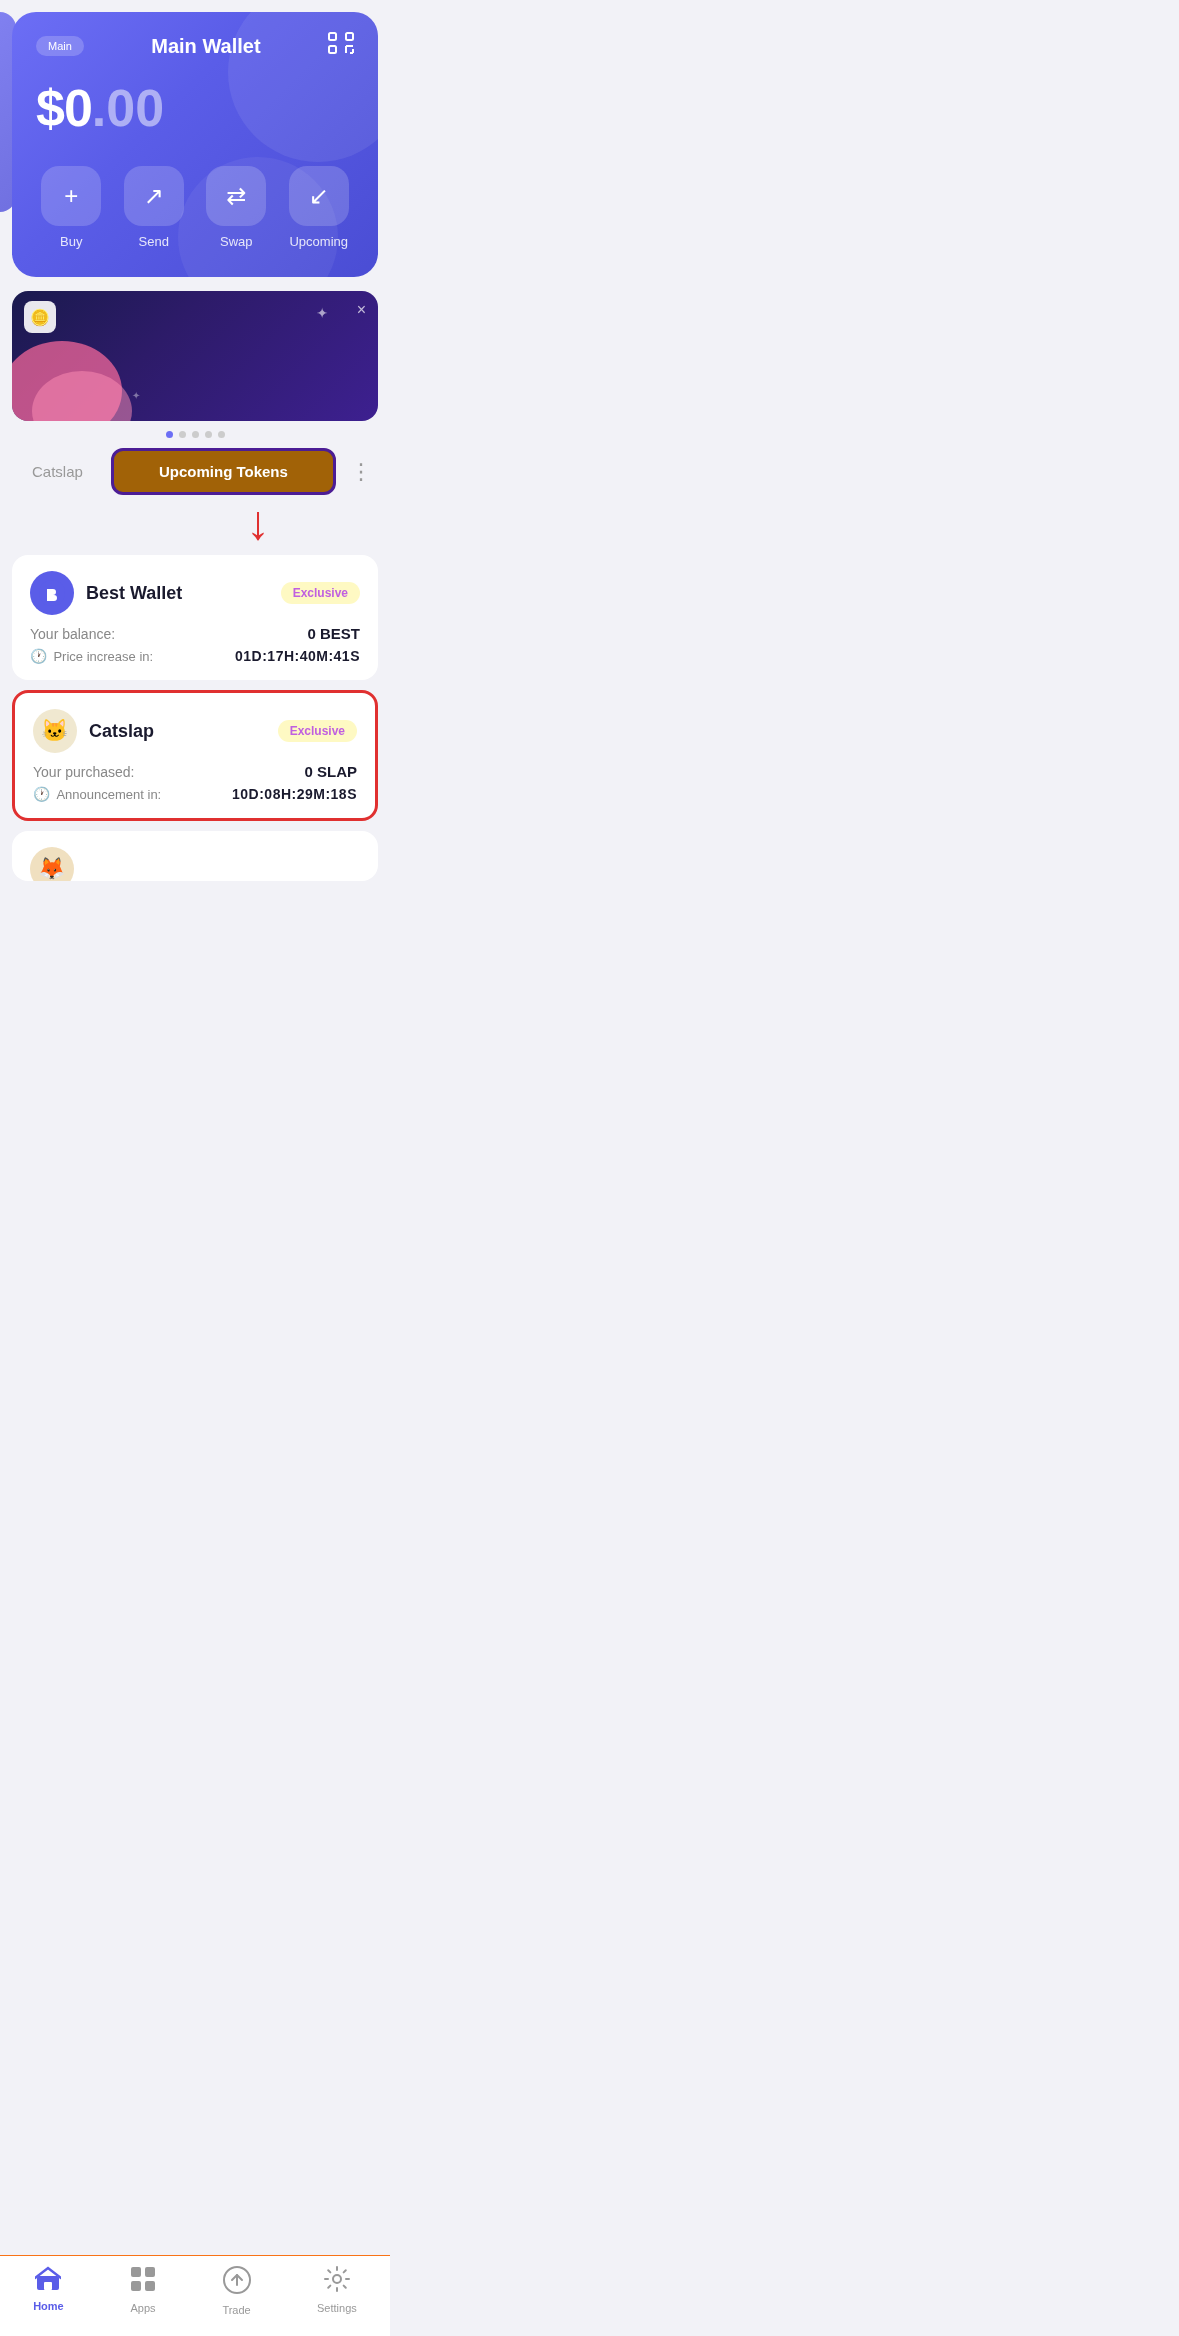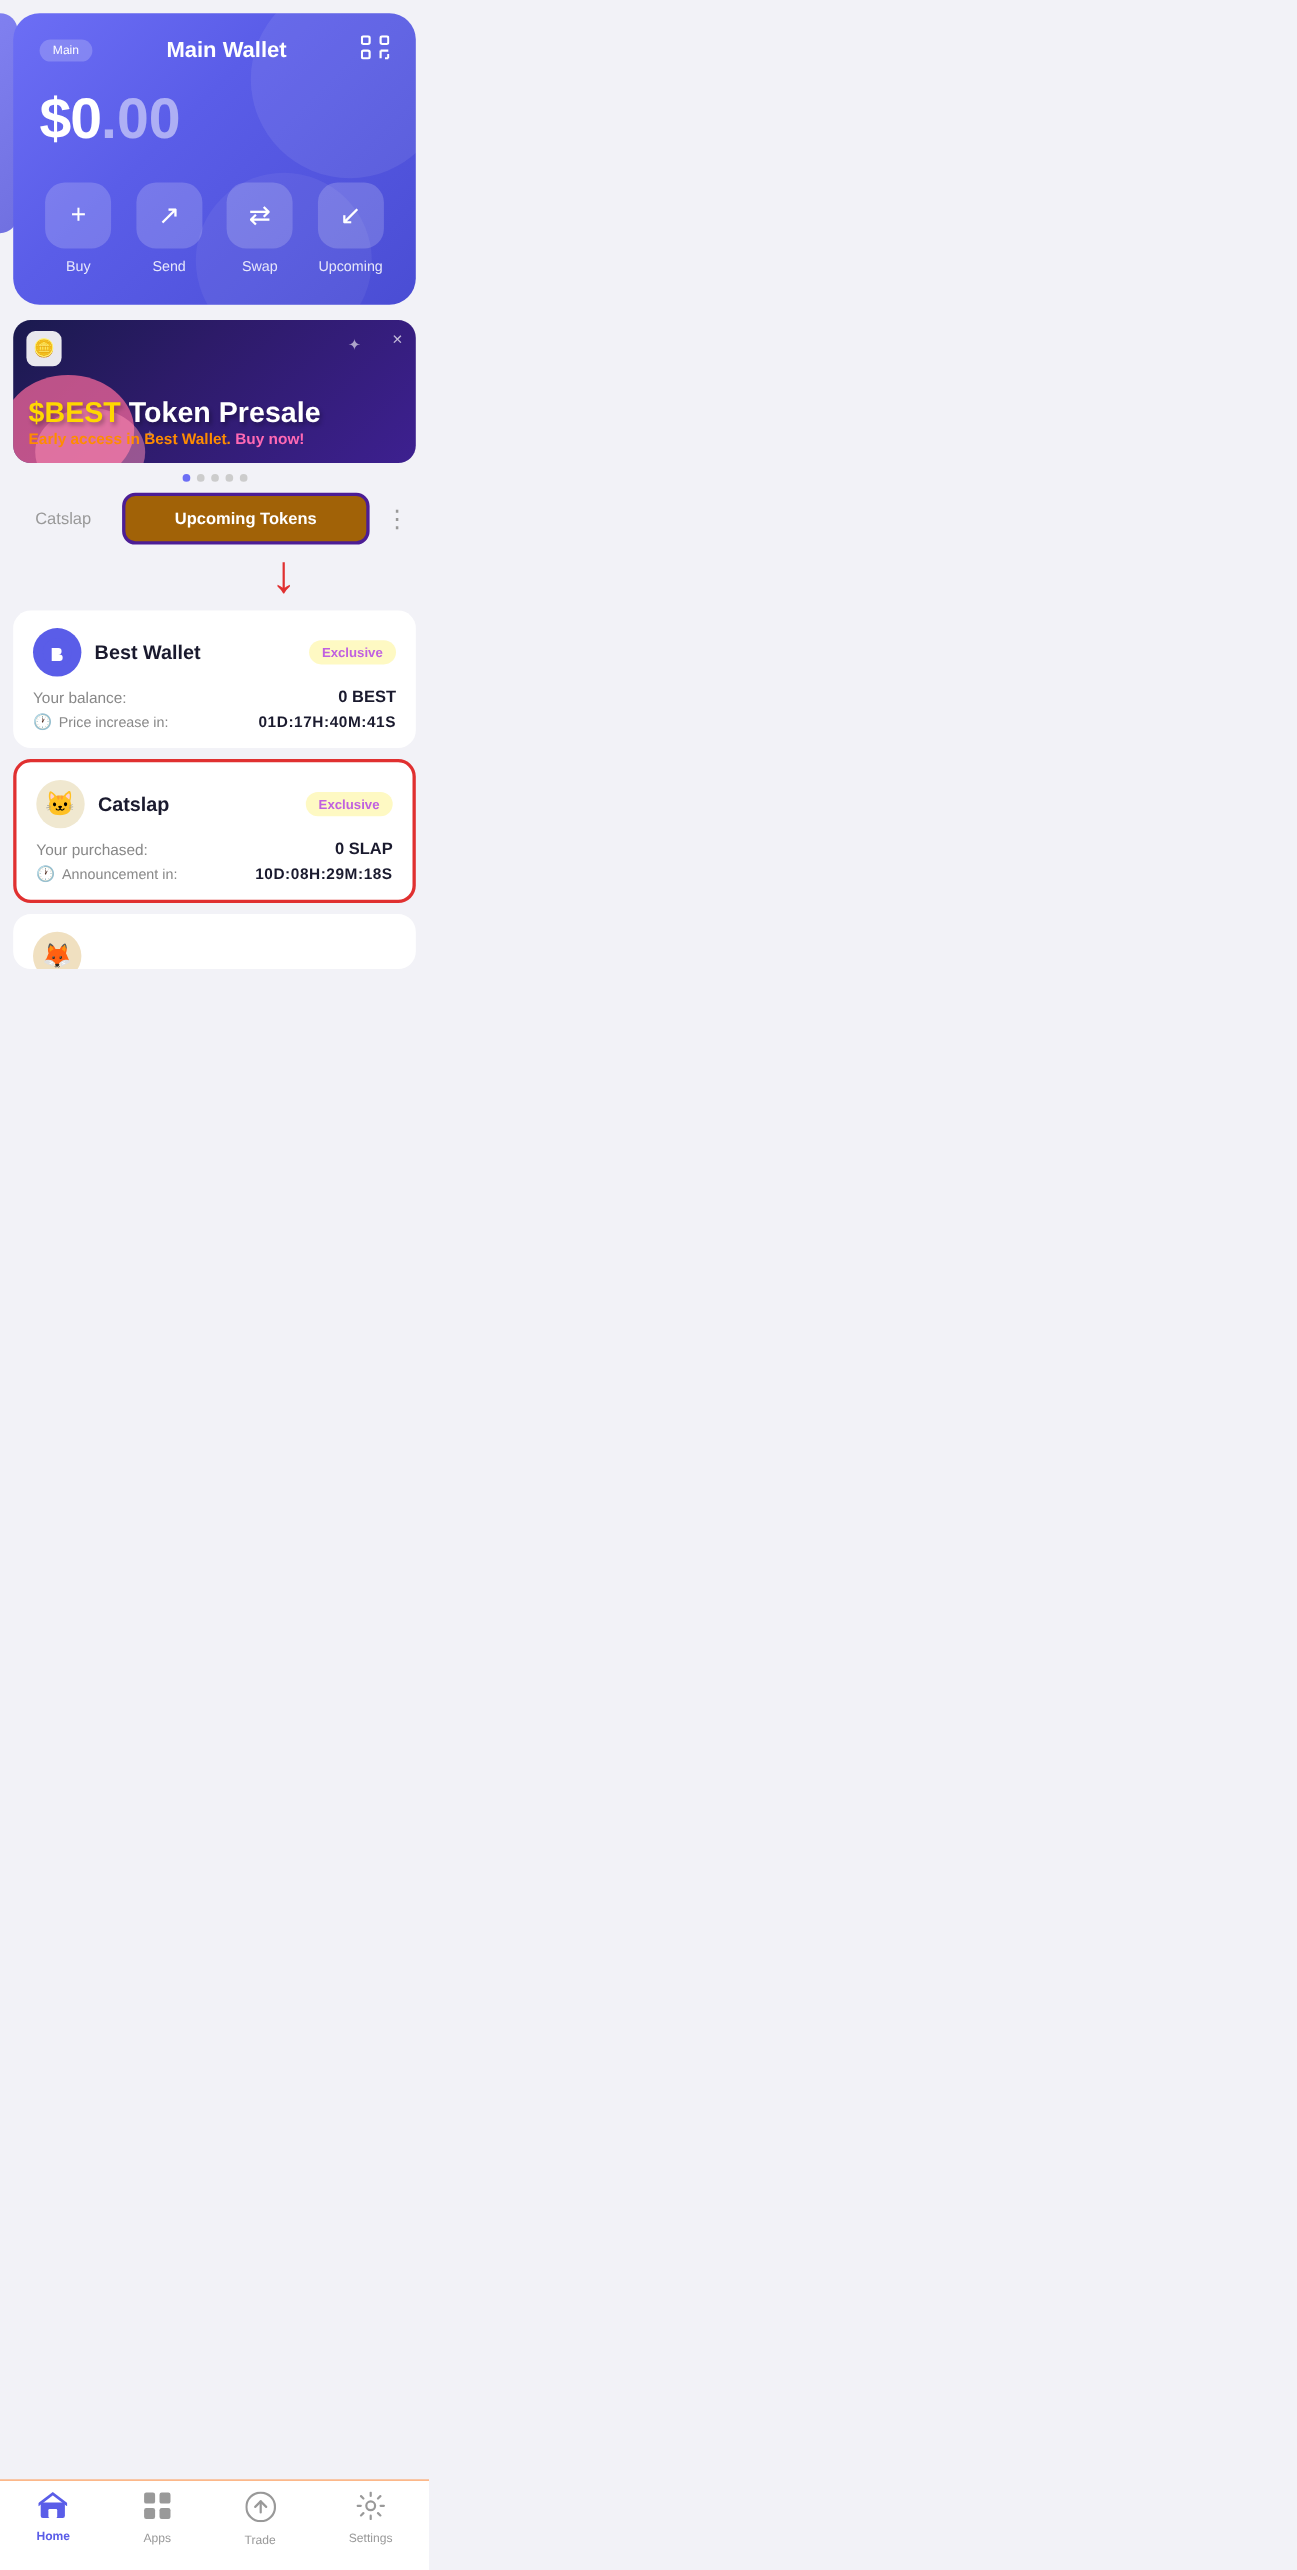--- a/index.html
+++ b/index.html
@@ -444,28 +444,20 @@
   </div>
 </div>
 
 <div class="banner-section">
   <div class="banner-bg-circle1"></div>
   <div class="banner-bg-circle2"></div>
   <div class="banner-icon">🪙</div>
   <div class="banner-close">×</div>
   <div class="banner-diamond1">✦</div>
   <div class="banner-diamond2">✦</div>
-  <div class="banner-content">
-    <div class="banner-title">
-      <span style="color:#ffd700">$BEST</span> Token Presale
-    </div>
-    <div class="banner-subtitle">
-      <span class="orange">Early access in Best Wallet.</span> <span class="pink">Buy now!</span>
-    </div>
-  </div>
 </div>
 
 <div class="dots-container">
   <div class="dot active"></div>
   <div class="dot"></div>
   <div class="dot"></div>
   <div class="dot"></div>
   <div class="dot"></div>
 </div>
 

